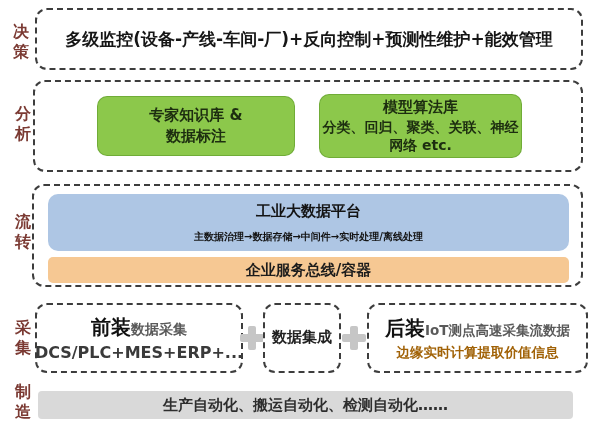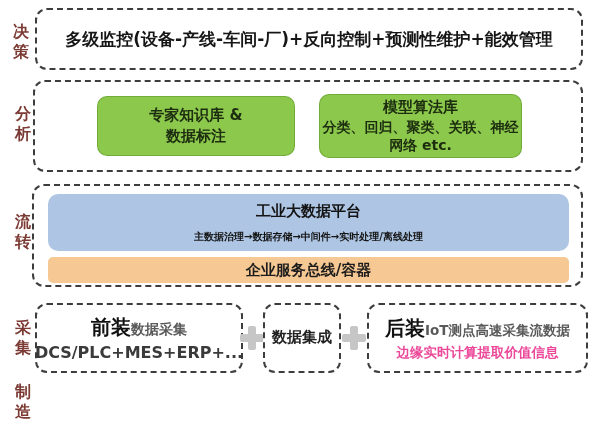--- a/index.html
+++ b/index.html
@@ -46,21 +46,21 @@
     background:var(--c-orange,#f6c893); border-radius:5px; color:#1c1c1c;
     font-size:15px; font-weight:bold; text-align:center;
   }
   
   .front-box    { left:35px;  top:303px; width:208px; height:70px; }
   .protocol-box { left:263px; top:303px; width:78px;  height:70px; }
   .rear-box     { left:367px; top:303px; width:221px; height:70px; }
   .emph-big { font-size:20px; font-weight:bold; color:#111; }
   .suffix-sm { font-size:14px; font-weight:bold; color:#5a5a5a; }
   .front-line2 { font-size:16px; color:#3a3a3a; font-weight:bold; margin-top:2px; }
-  .rear-line2  { font-size:13.5px; color:#ec4899; font-weight:bold; margin-top:2px; }
+  .rear-line2  { font-size:13.5px; color:#a16207; font-weight:bold; margin-top:2px; }
   .rear-suffix { font-size:13.5px; }
   .protocol-text { font-size:15px; font-weight:bold; color:#222; line-height:1.45; text-align:center; }
   .baseline-row { display:flex; align-items:baseline; }
   .plus {
     position:absolute; width:24px; height:24px;
   }
   .plus::before {
     content:""; position:absolute; left:0; top:8px; width:24px; height:8px;
     background:#c6c6c6; border-radius:2px;
   }
@@ -134,14 +134,15 @@
   <div class="plus plus-2"></div>
 
   <div class="dashed rear-box center">
     <div class="baseline-row">
       <span class="emph-big">后装</span>
         <span class="suffix-sm rear-suffix">IoT测点高速采集流数据</span>
     </div>
     <div class="rear-line2">边缘实时计算提取价值信息</div>
   </div>
 
+  <div class="manufacturing-box center">生产自动化、搬运自动化、检测自动化……</div>
 
 </div>
 
 </body></html>

